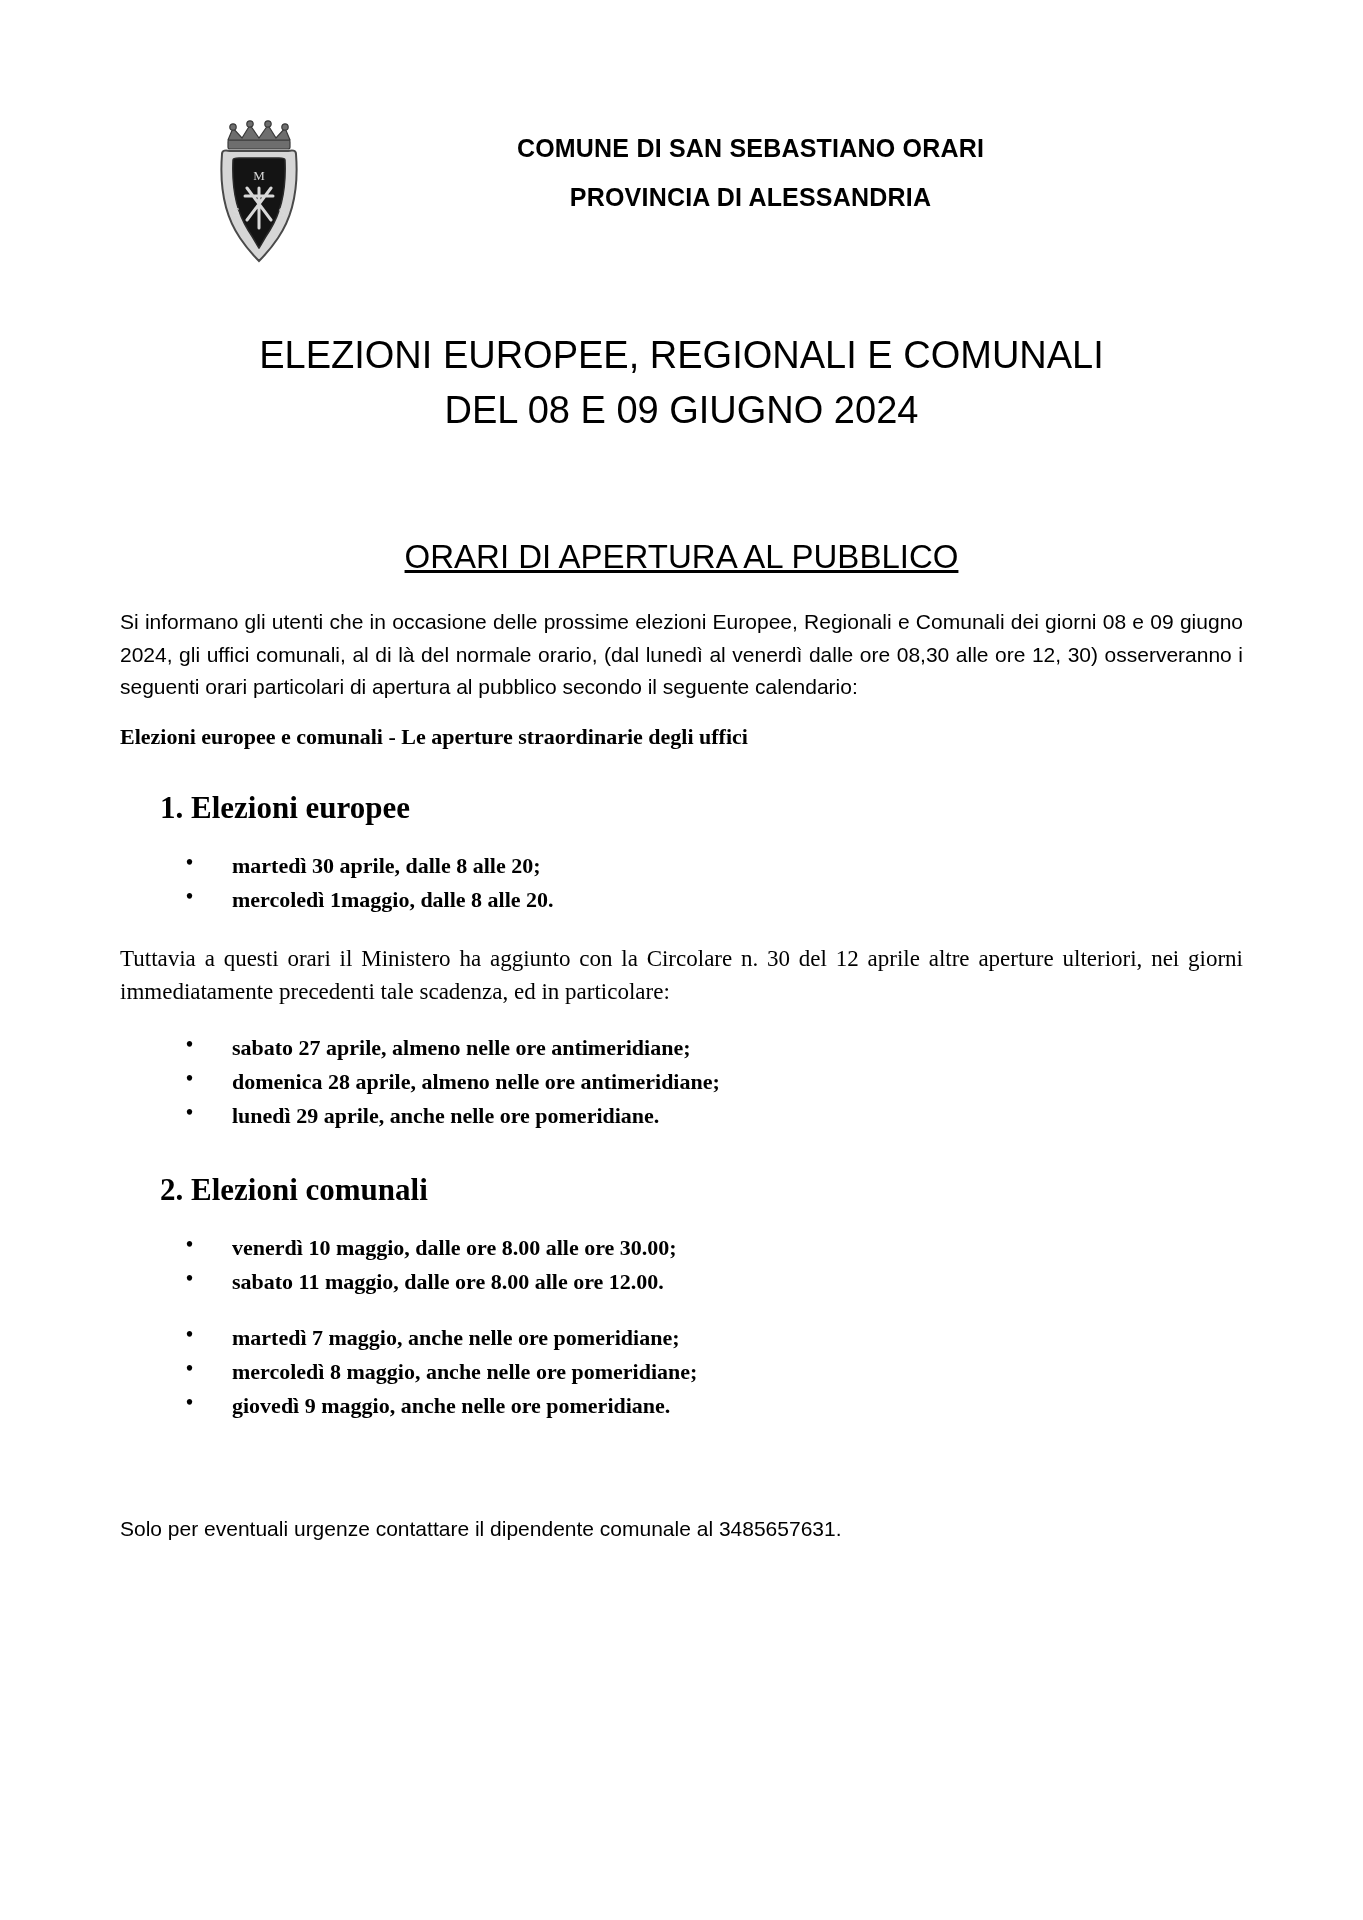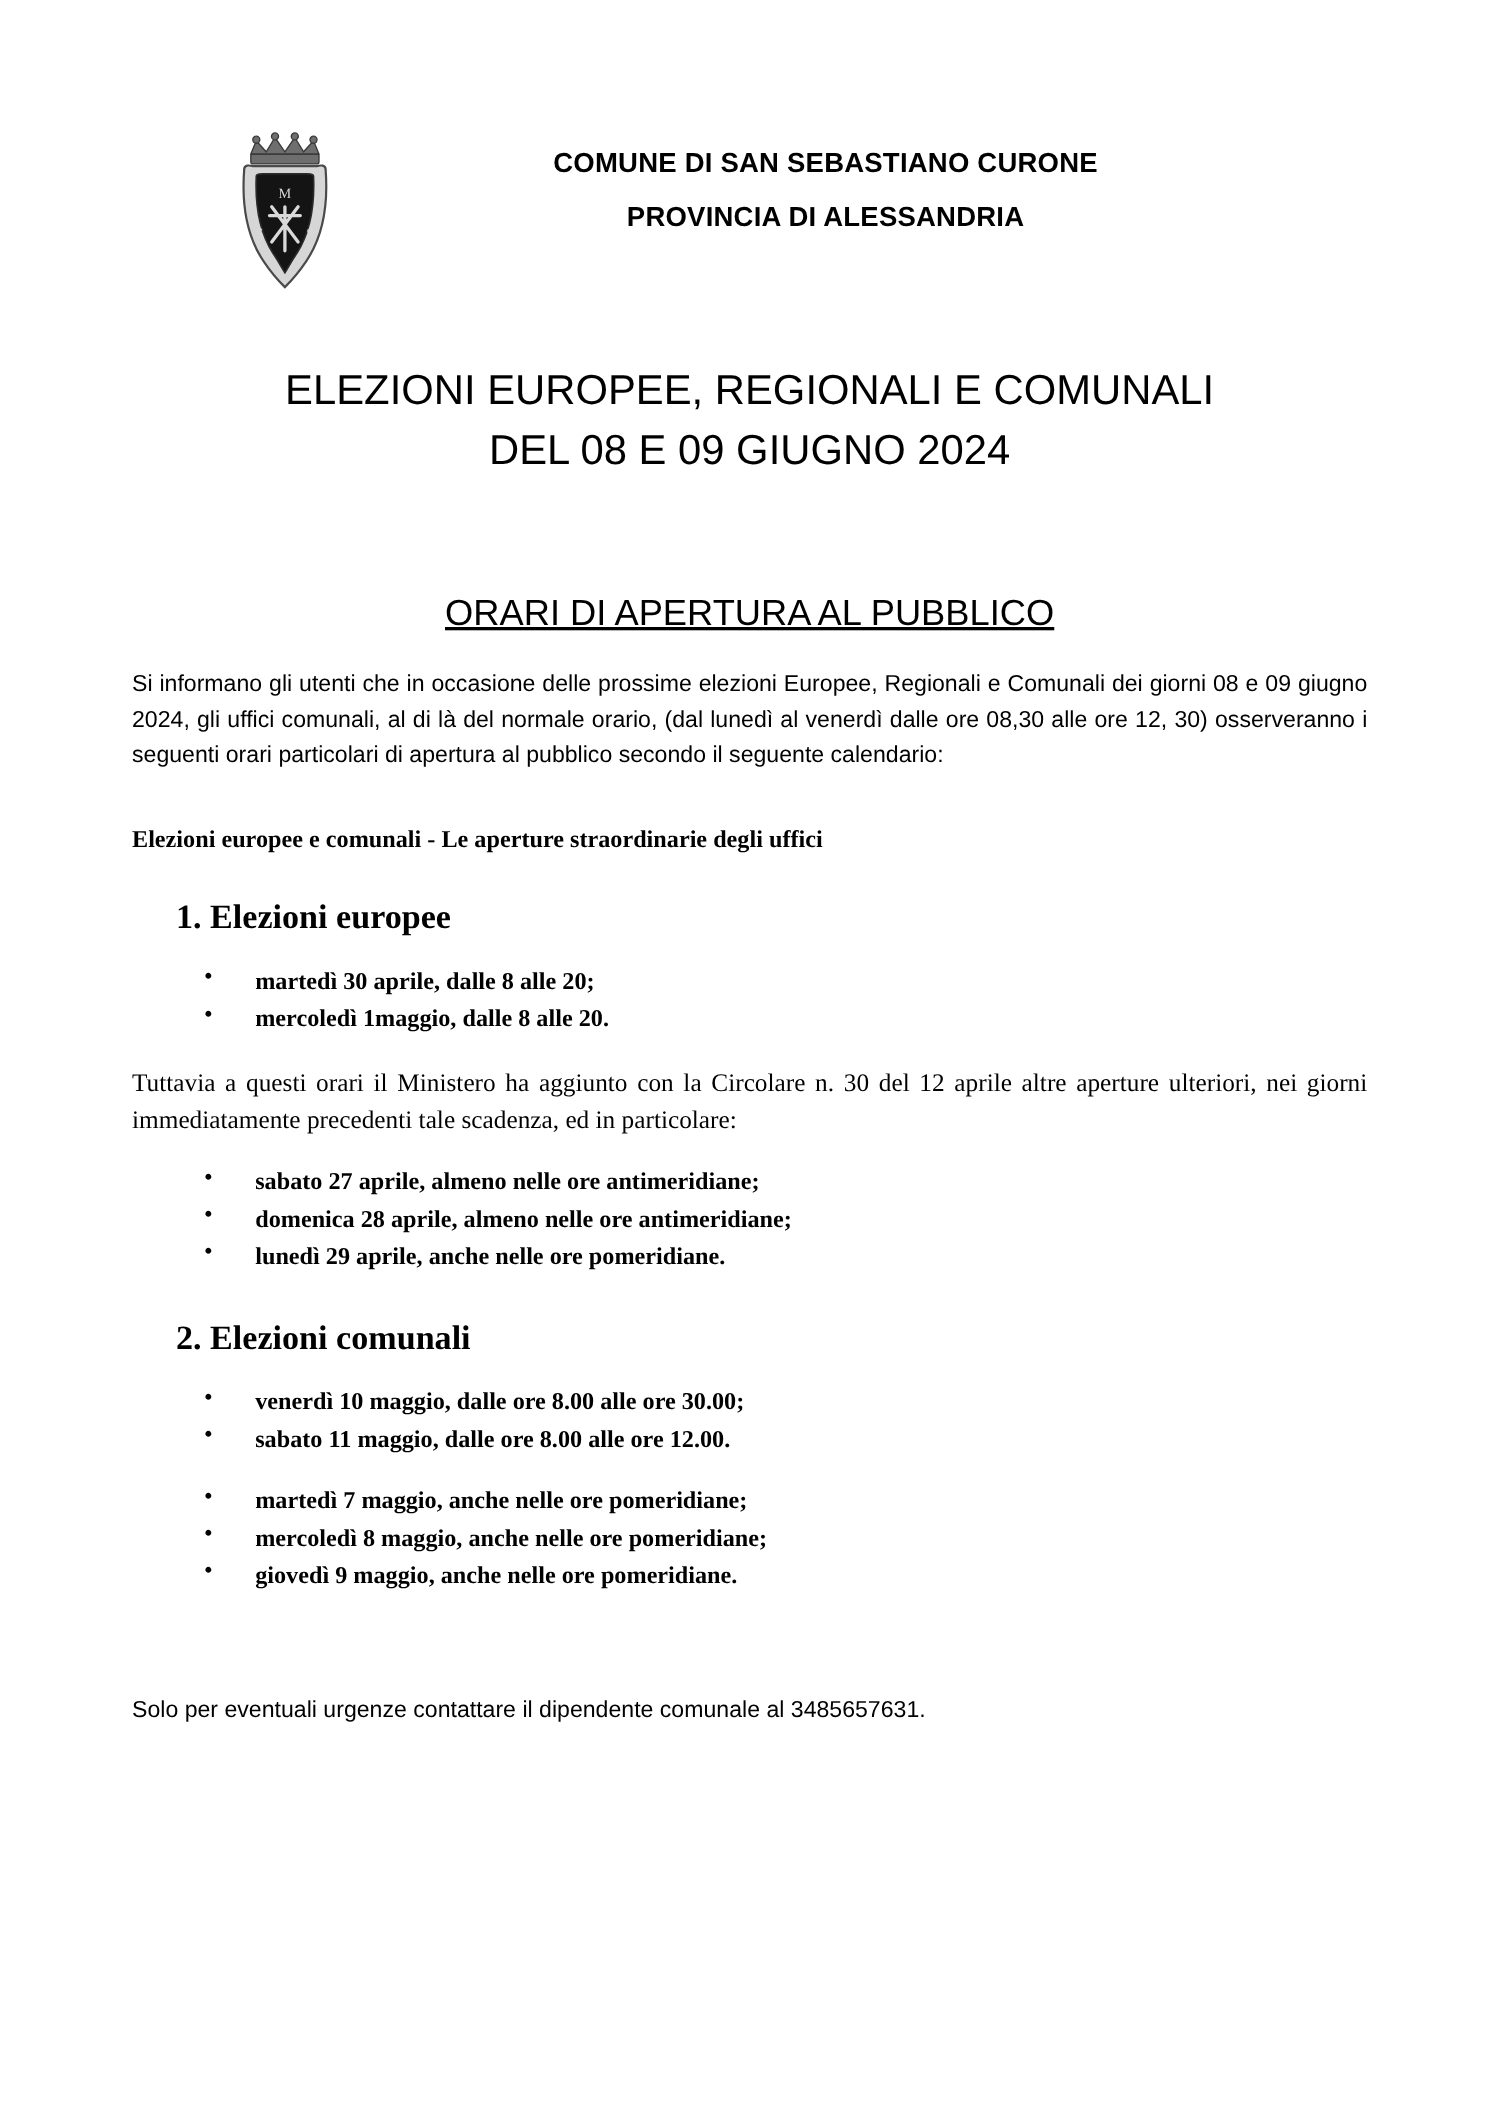--- a/index.html
+++ b/index.html
@@ -89,21 +89,21 @@
     font-family: "Liberation Serif", serif;
     font-size: 23px;
     line-height: 1.45;
     text-align: justify;
     margin: 26px 0 0 0;
   }
   .lead-bold {
     font-family: "Liberation Serif", serif;
     font-weight: bold;
     font-size: 22px;
-    margin-top: 46px;
+    margin-top: 20px;
   }
 
   .numbered-heading {
     font-family: "Liberation Serif", serif;
     font-weight: bold;
     font-size: 31px;
     margin: 40px 0 0 40px;
   }
 
   ul.bullets {
@@ -160,21 +160,21 @@
                  C86 62 84 88 70 110 C64 119 61 125 59 128
                  C57 125 54 119 48 110 C34 88 32 62 33 40 Z" fill="#141414" stroke="#2a2a2a" stroke-width="1.5"></path>
 
         <text x="59" y="60" font-family="Liberation Serif, serif" font-size="13" fill="#d9d9d9" text-anchor="middle">M</text>
         <path d="M59 68 L59 108 M45 76 L73 76 M47 68 L71 100 M71 68 L47 100" stroke="#d9d9d9" stroke-width="3" fill="none" stroke-linecap="round"></path>
         <text x="36" y="96" font-family="Liberation Serif, serif" font-size="13" fill="#d9d9d9" text-anchor="middle">S</text>
         <text x="82" y="96" font-family="Liberation Serif, serif" font-size="13" fill="#d9d9d9" text-anchor="middle">S</text>
       </svg>
     </div>
     <div class="header-titles">
-      <div class="header-line">COMUNE DI SAN SEBASTIANO CURONE</div>
+      <div class="header-line">COMUNE DI SAN SEBASTIANO ORARI</div>
       <div class="header-line second">PROVINCIA DI ALESSANDRIA</div>
     </div>
   </div>
 
   <div class="main-title">
     <span>ELEZIONI EUROPEE, REGIONALI E COMUNALI</span>
     <span class="l2">DEL 08 E 09 GIUGNO 2024</span>
   </div>
 
   <div class="section-heading">ORARI DI APERTURA AL PUBBLICO</div>

